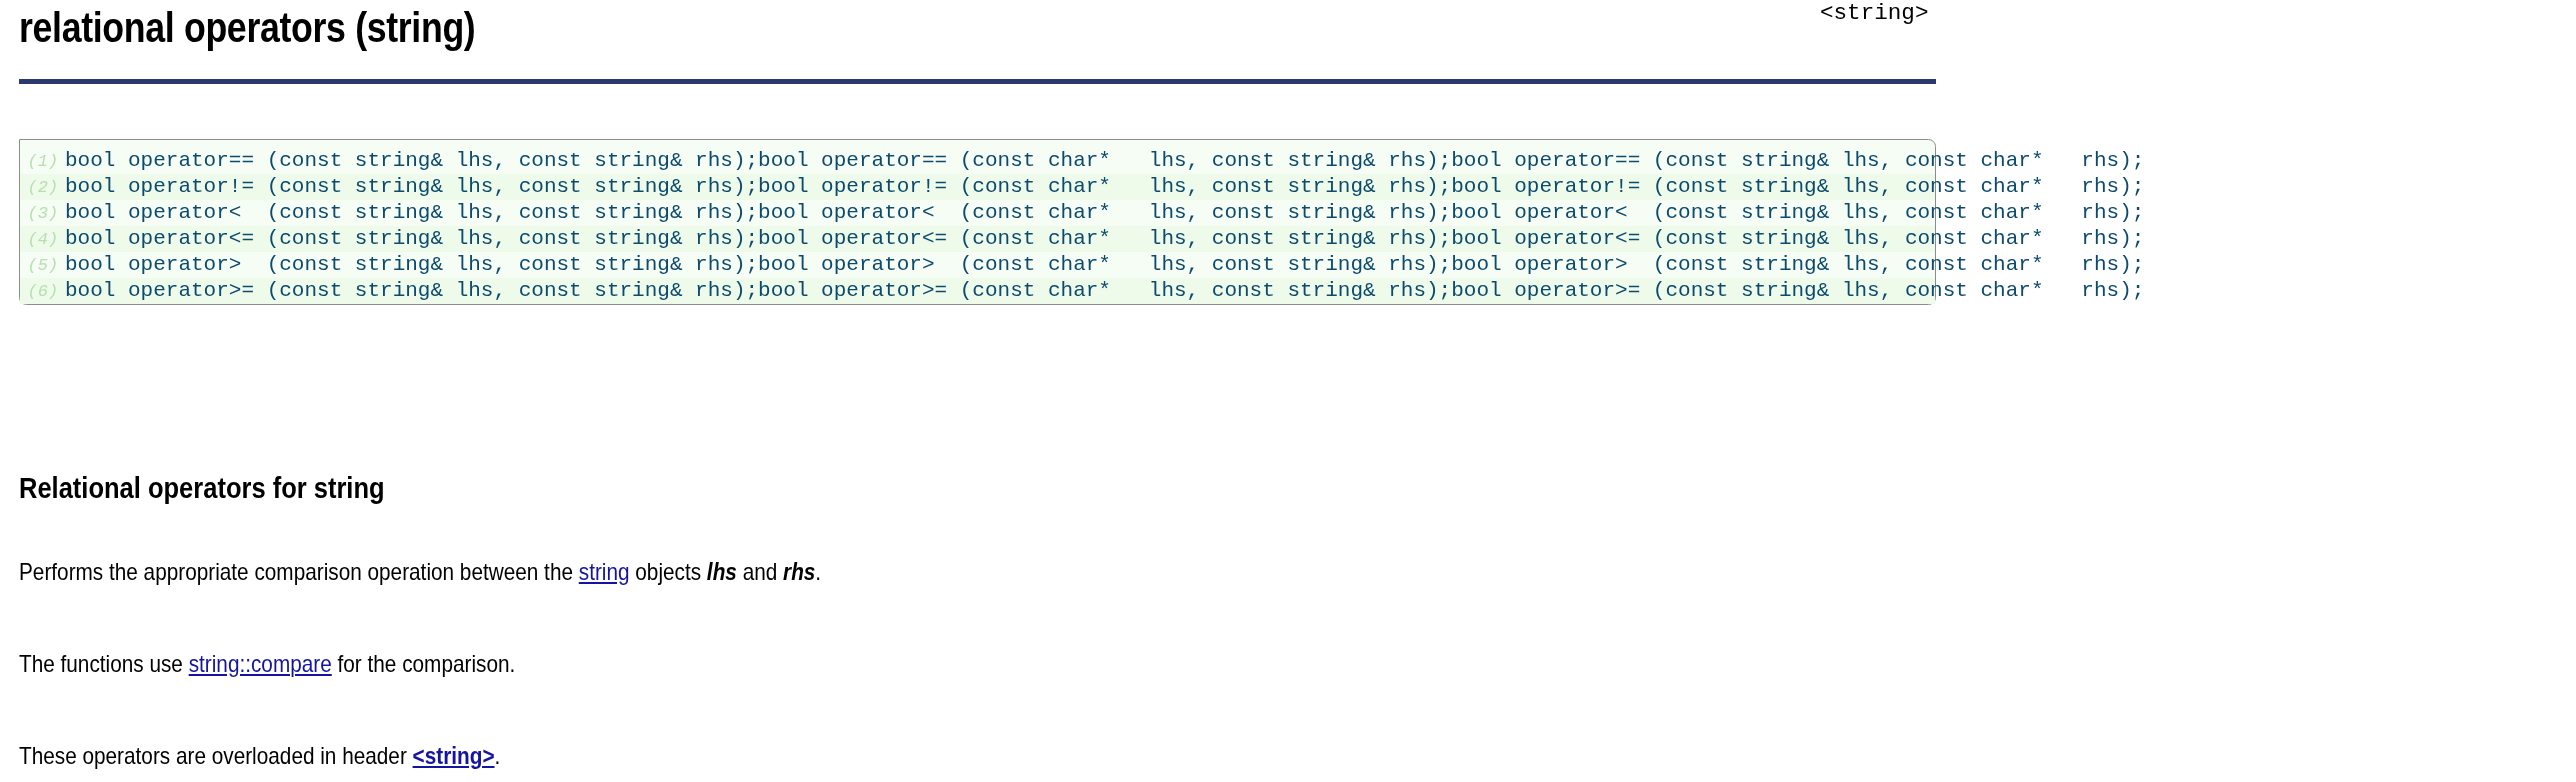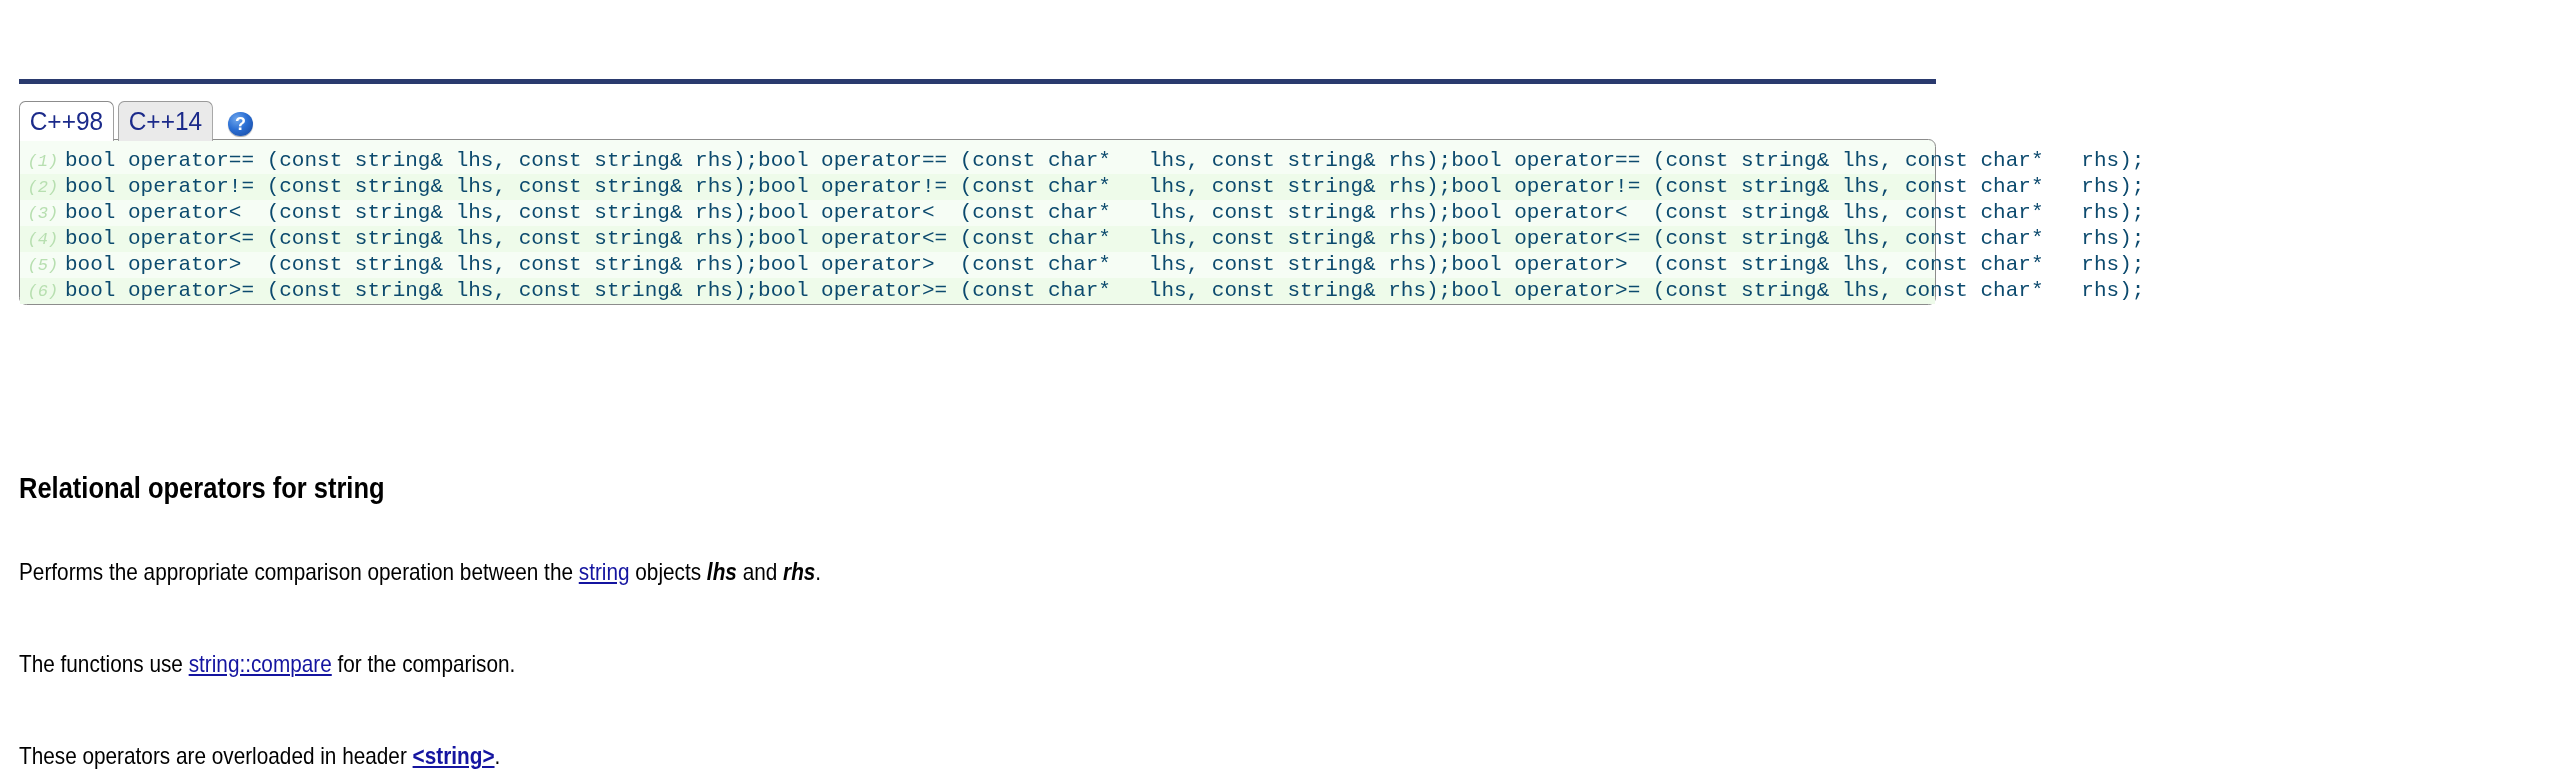--- a/index.html
+++ b/index.html
@@ -190,27 +190,26 @@
     text-decoration: underline;
   }
   a.link.strong { font-weight: bold; }
   .bi { font-weight: bold; font-style: italic; }
 </style>
 </head>
 <body>
 
 <div class="page">
 
+  <div class="header-row">
+    <h1 class="page-title">relational operators (string)</h1>
+    <div class="header-include">&lt;string&gt;</div>
+  </div>
   <div class="title-rule"></div>
 
-  <div class="tabs">
-    <div class="tab active">C++98</div>
-    <div class="tab">C++14</div>
-    <div class="help-icon">?</div>
-  </div>
 
   <div class="code-block">
     <div class="code-inner">
       <div class="code-line">
         <span class="line-no">(1)</span>
         <span class="code-text">bool operator== (const string&amp; lhs, const string&amp; rhs);bool operator== (const char*   lhs, const string&amp; rhs);bool operator== (const string&amp; lhs, const char*   rhs);</span>
       </div>
       <div class="code-line alt">
         <span class="line-no">(2)</span>
         <span class="code-text">bool operator!= (const string&amp; lhs, const string&amp; rhs);bool operator!= (const char*   lhs, const string&amp; rhs);bool operator!= (const string&amp; lhs, const char*   rhs);</span>

